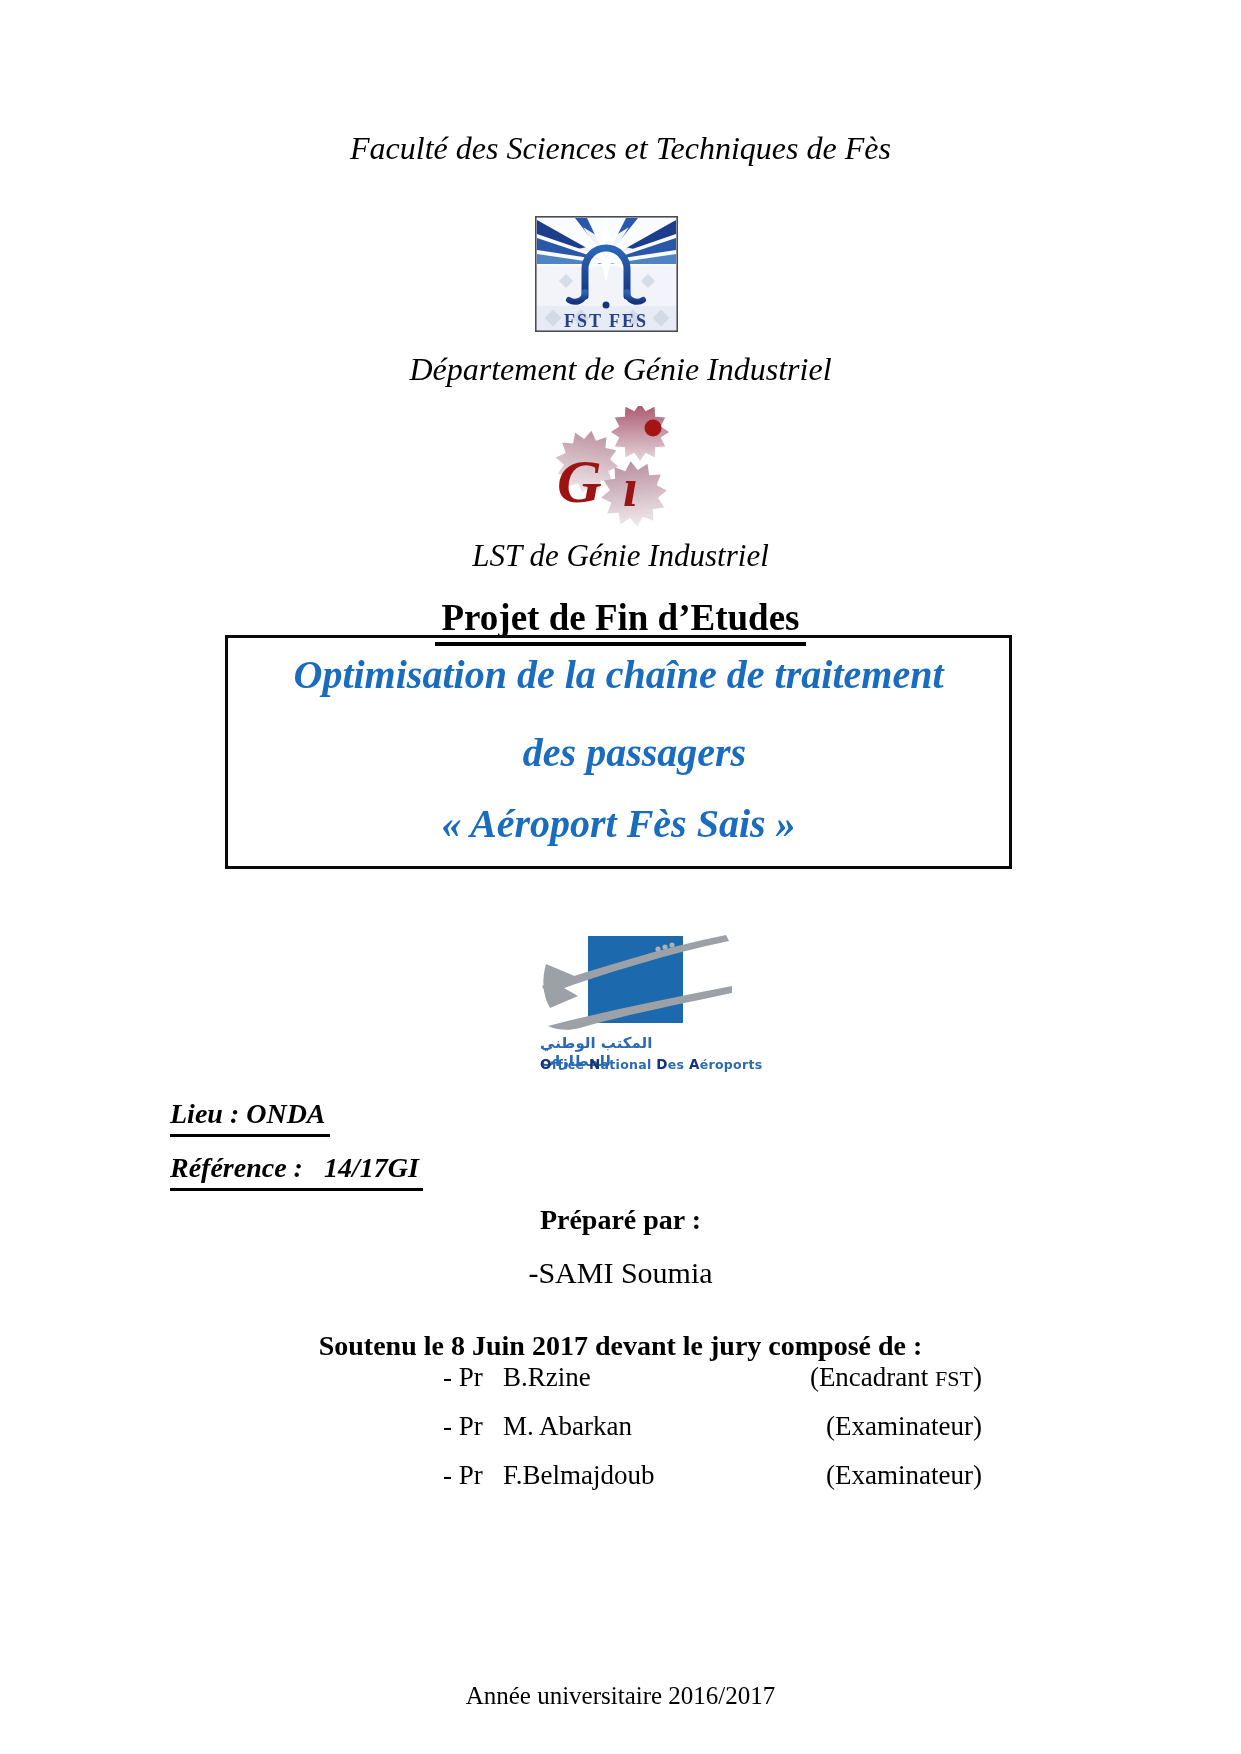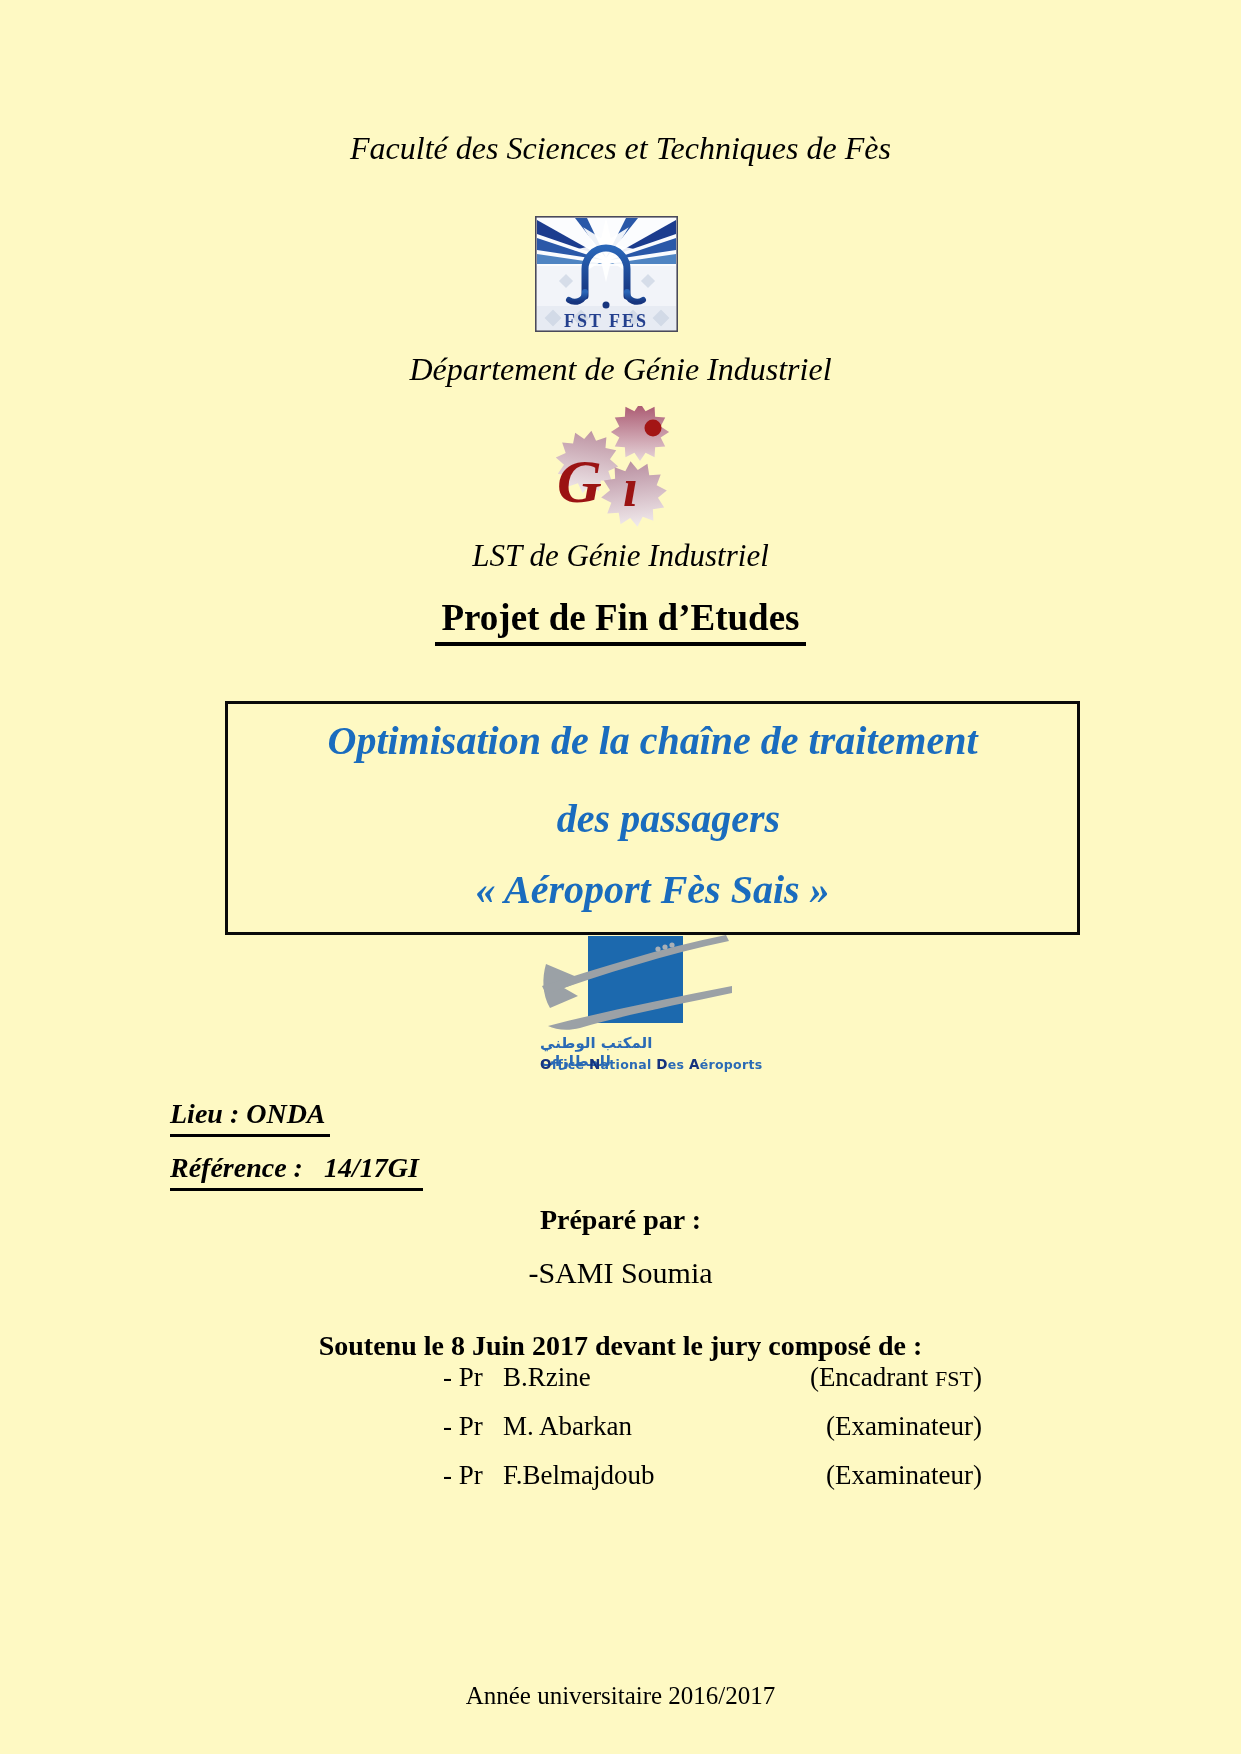--- a/index.html
+++ b/index.html
@@ -1,36 +1,36 @@
 <!DOCTYPE html>
 <html><head>
 <meta charset="utf-8">
 <style>
   html,body{margin:0;padding:0;background:#8a8a8a;}
   .page{
     position:relative;
     width:1241px;height:1754px;
     margin:0 auto;
-    background:#fef9c3;
+    background:#ffffff;
     font-family:"Liberation Serif","DejaVu Serif",serif;
     color:#000;
     overflow:hidden;
   }
   .abs{position:absolute;}
   .ctr{left:0;right:0;text-align:center;}
   .institution{top:130px;font-size:32px;font-style:italic;}
   .department{top:351px;font-size:32px;font-style:italic;}
   .program{top:538px;font-size:31px;font-style:italic;}
   .report-type{top:596px;}
   .report-type span{
     display:inline-block;font-size:37px;font-weight:bold;
     border-bottom:4px solid #000;padding:0 6px 3px 6px;
   }
   .title-box{
-    left:225px;top:701px;width:855px;height:234px;
+    left:225px;top:635px;width:787px;height:234px;
     border:3px solid #0a0a0a;box-sizing:border-box;
   }
   .title-line{
     position:absolute;left:0;right:0;text-align:center;
     font-size:40px;font-weight:bold;font-style:italic;
     color:#1a6cbe;line-height:46px;
   }
   .tl1{top:14px;} .tl2{top:92px;margin-left:32px;} .tl3{top:163px;}
   .fst-logo{left:535px;top:216px;width:170px;height:116px;}
   .gi-logo{left:545px;top:406px;width:138px;height:122px;}

